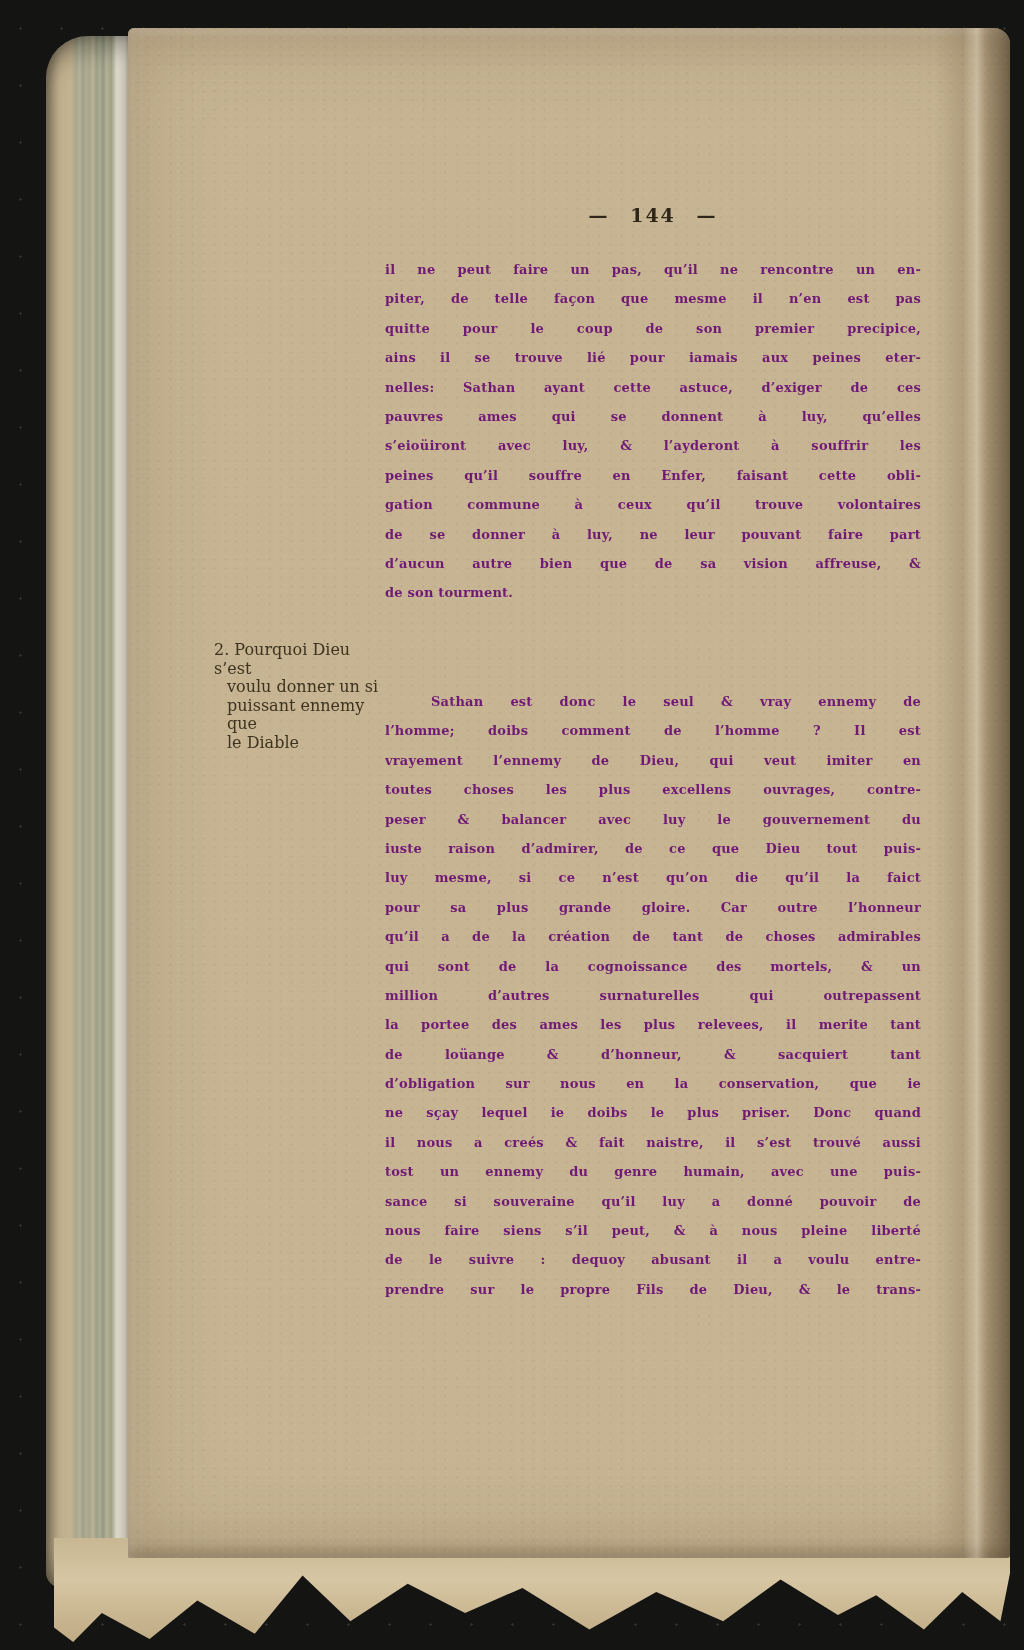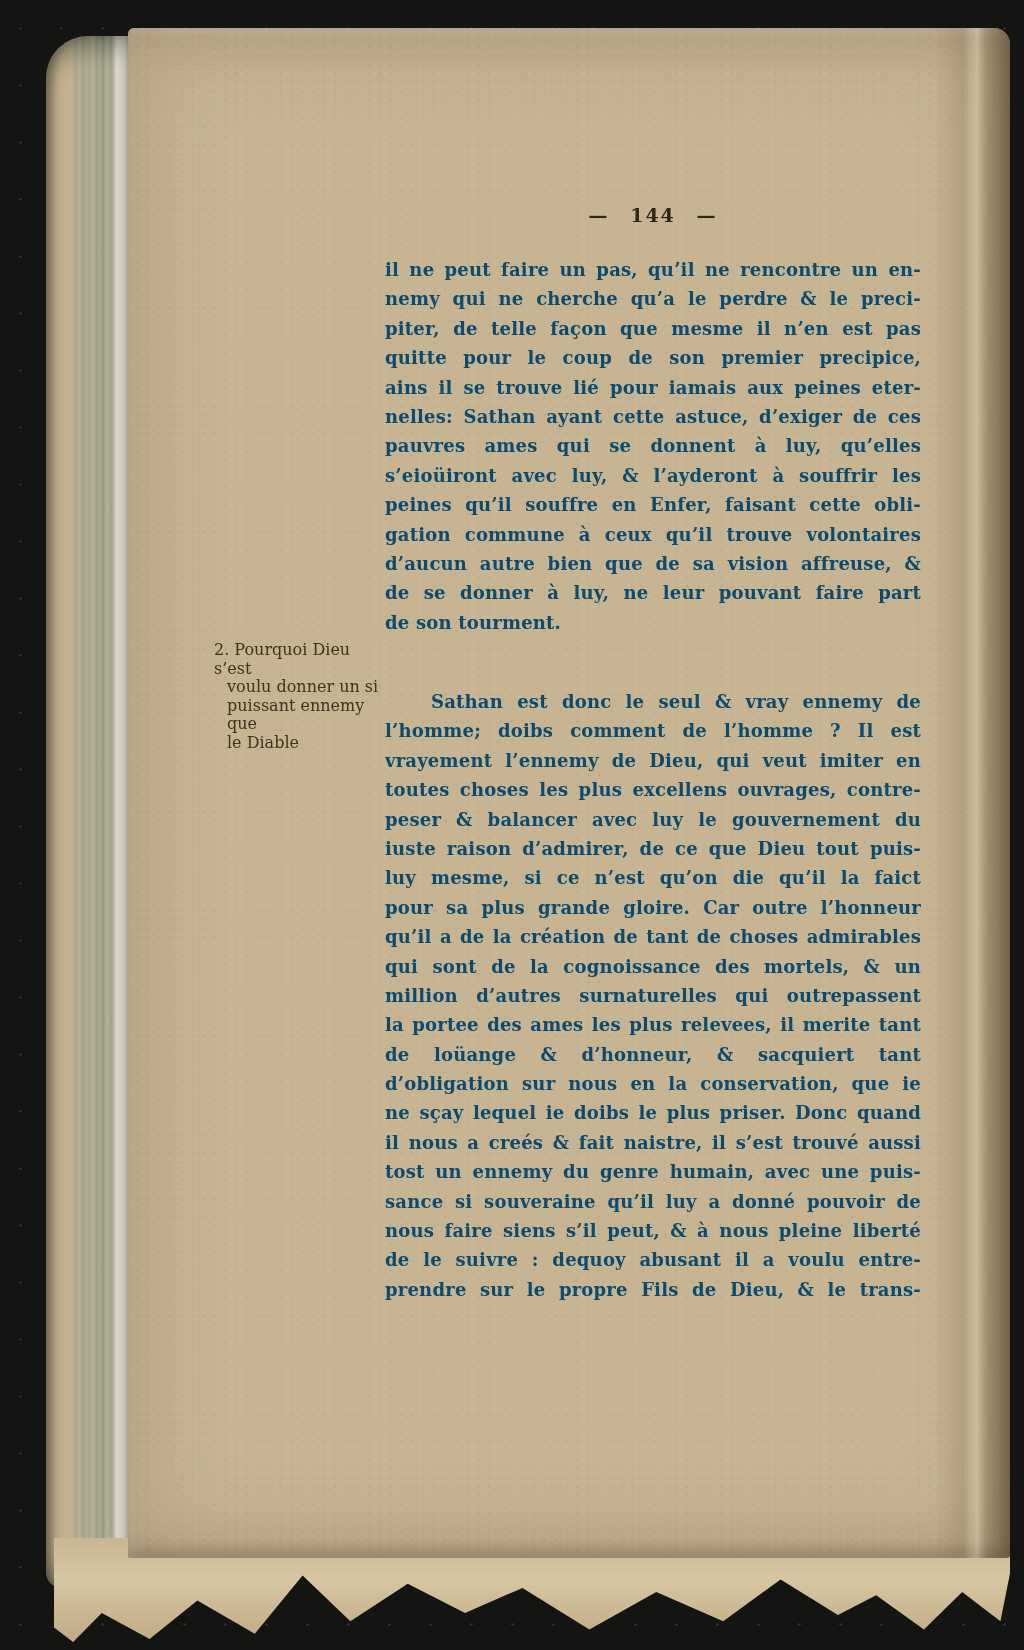--- a/index.html
+++ b/index.html
@@ -68,21 +68,21 @@
     position:absolute; left:257px; top:176px; width:536px;
     text-align:center;
     font-size:19px; font-weight:700; color:#2e2618;
     letter-spacing:2px; word-spacing:12px;
   }
   .textblock { position:absolute; left:257px; width:536px; }
   .p1 { top:227px; }
   .p2 { top:619px; }
   .textblock .line {
     height:29.4px; line-height:29.4px; overflow:hidden;
-    font-size:18px; font-weight:700; color:#0c4a6e;
+    font-size:13px; font-weight:700; color:#701a75;
     text-align:justify; text-align-last:justify;
     letter-spacing:.2px;
   }
   .p1 .line:last-child { text-align-last:left; }
   .p2 .line:first-child { text-indent:46px;margin-top:40px; }
   .note {
     position:absolute; left:86px; top:613px; width:176px;
     font-size:16px; line-height:18.6px; font-weight:400;
     color:#3e331f;
   }
@@ -102,31 +102,30 @@
 
 <div class="scan">
   <div class="edge-stack"></div>
   <div class="torn"></div>
 
   <div class="page">
     <div class="pagenum">— 144 —</div>
 
     <div class="textblock p1">
         <div class="line">il ne peut faire un pas, qu’il ne rencontre un en-</div>
-        <div class="line">nemy qui ne cherche qu’a le perdre &amp; le preci-</div>
         <div class="line">piter, de telle façon que mesme il n’en est pas</div>
         <div class="line">quitte pour le coup de son premier precipice,</div>
         <div class="line">ains il se trouve lié pour iamais aux peines eter-</div>
         <div class="line">nelles: Sathan ayant cette astuce, d’exiger de ces</div>
         <div class="line">pauvres ames qui se donnent à luy, qu’elles</div>
         <div class="line">s’eioüiront avec luy, &amp; l’ayderont à souffrir les</div>
         <div class="line">peines qu’il souffre en Enfer, faisant cette obli-</div>
         <div class="line">gation commune à ceux qu’il trouve volontaires</div>
+        <div class="line">de se donner à luy, ne leur pouvant faire part</div>
         <div class="line">d’aucun autre bien que de sa vision affreuse, &amp;</div>
-        <div class="line">de se donner à luy, ne leur pouvant faire part</div>
         <div class="line">de son tourment.</div>
       </div>
 
     <div class="note">
         <div class="nline">2. Pourquoi Dieu s’est</div>
         <div class="nline">voulu donner un si</div>
         <div class="nline">puissant ennemy que</div>
         <div class="nline">le Diable</div>
       </div>
 

